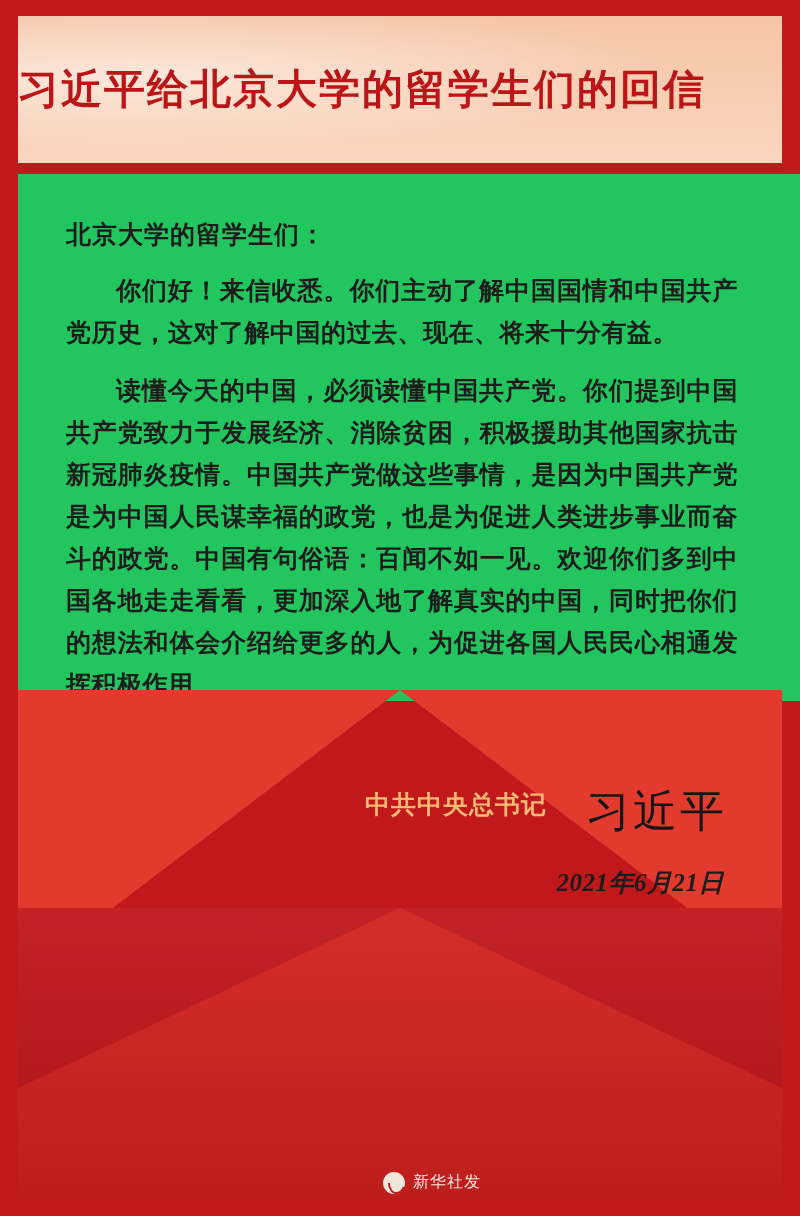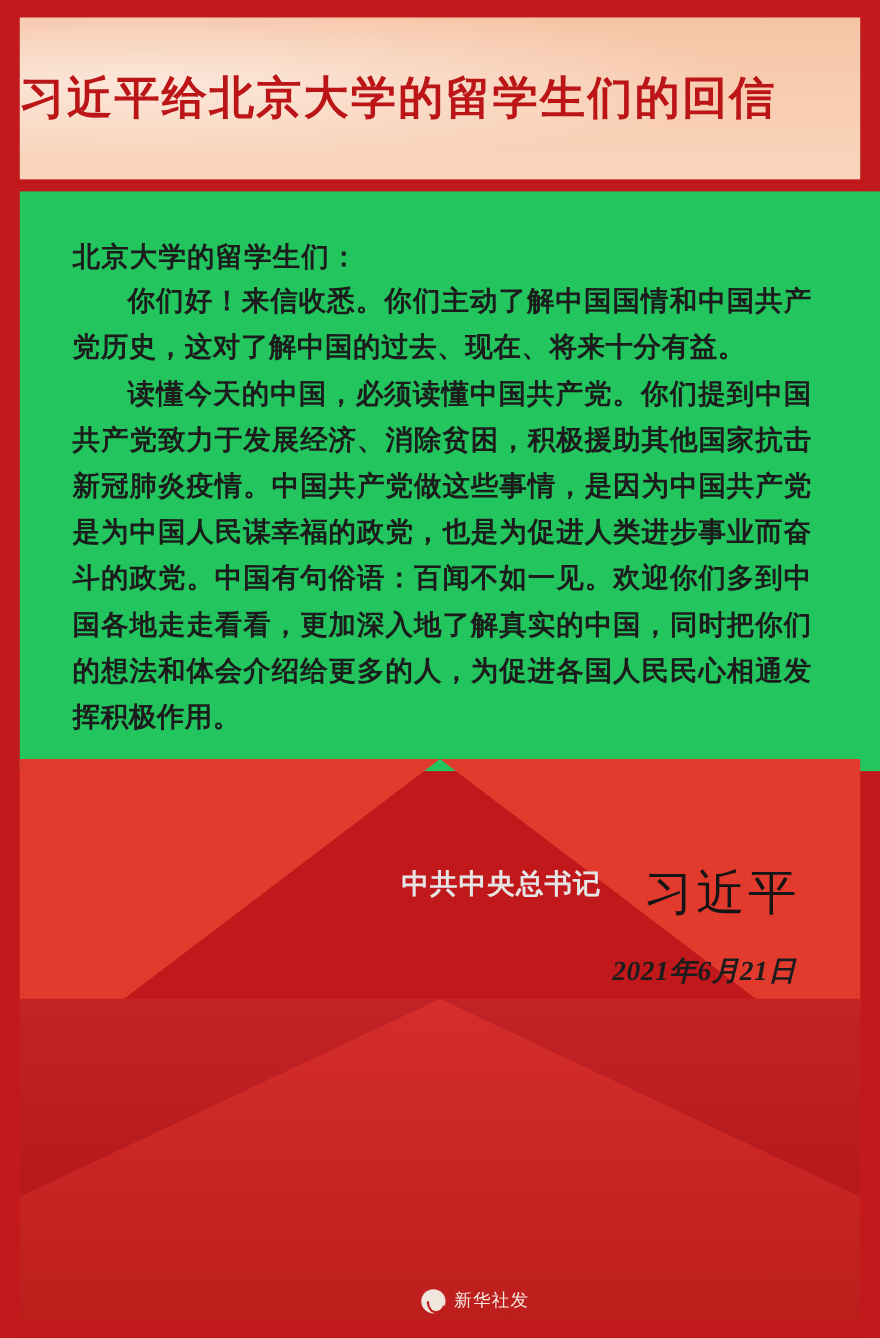--- a/index.html
+++ b/index.html
@@ -95,21 +95,21 @@
     font-weight: 600;
   }
   .para {
     font-size: 25px;
     line-height: 1.68;
     letter-spacing: 0.5px;
     text-align: justify;
     text-justify: inter-ideograph;
     text-indent: 2em;
     font-weight: 600;
-    margin-top: 0;
+    margin-top: 16px;
   }
 
   
   .flap-left {
     position: absolute;
     left: 18px;
     top: 690px;
     width: 0; height: 0;
     border-left: 382px solid #e23a2d;
     border-top: 0 solid transparent;
@@ -132,21 +132,21 @@
     width: 764px;
     height: 230px;
   }
   .sig-title {
     position: absolute;
     right: 235px;
     top: 96px;
     text-align: right;
     font-size: 25px;
     line-height: 1.55;
-    color: #e5e5e5;
+    color: #fdba74;
     font-weight: 600;
     letter-spacing: 1px;
     white-space: nowrap;
   }
   .sig-name {
     position: absolute;
     right: 55px;
     top: 92px;
     font-size: 44px;
     letter-spacing: 3px;

